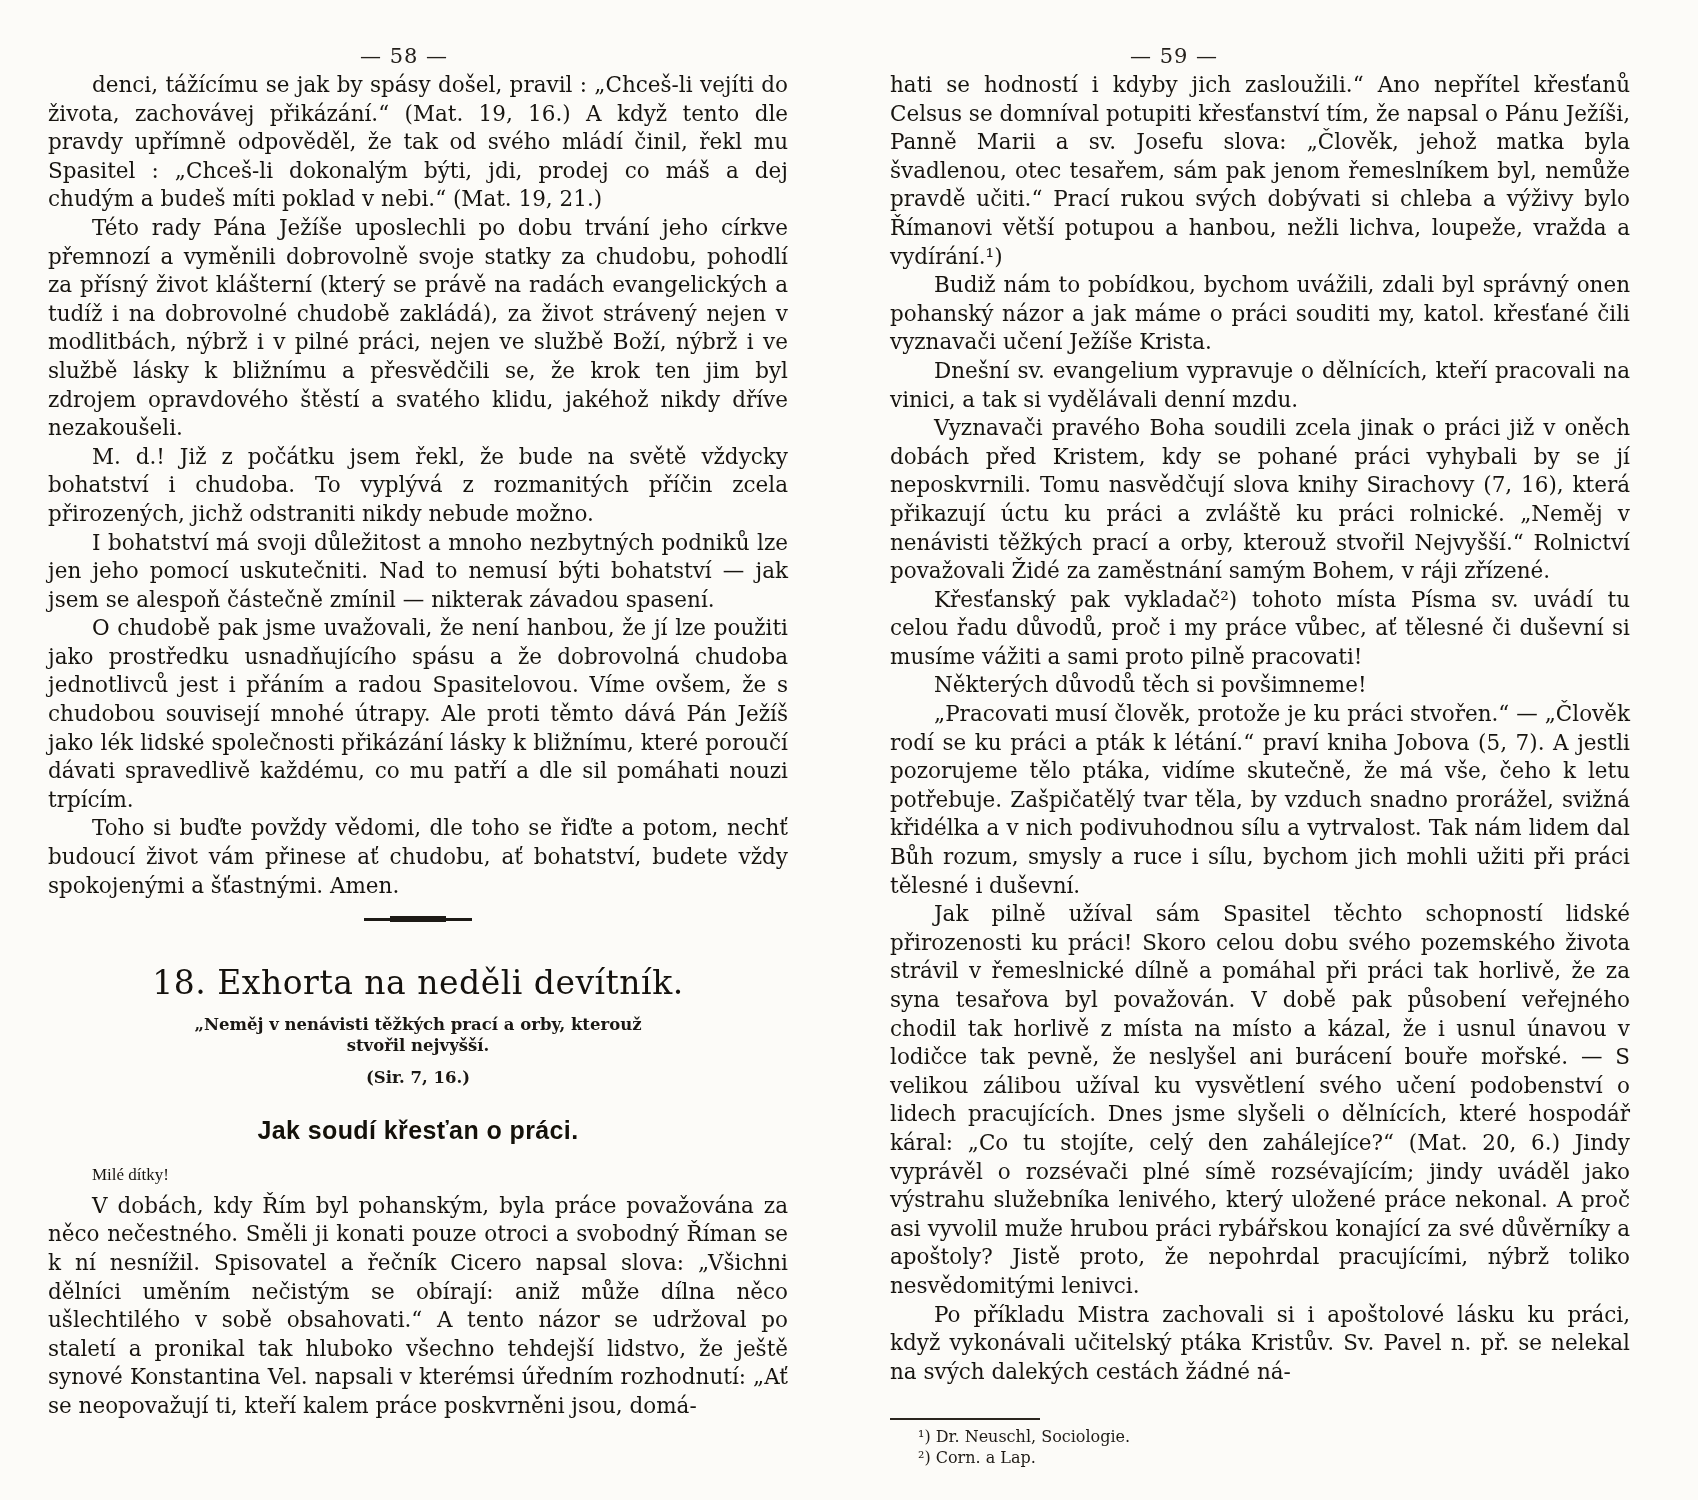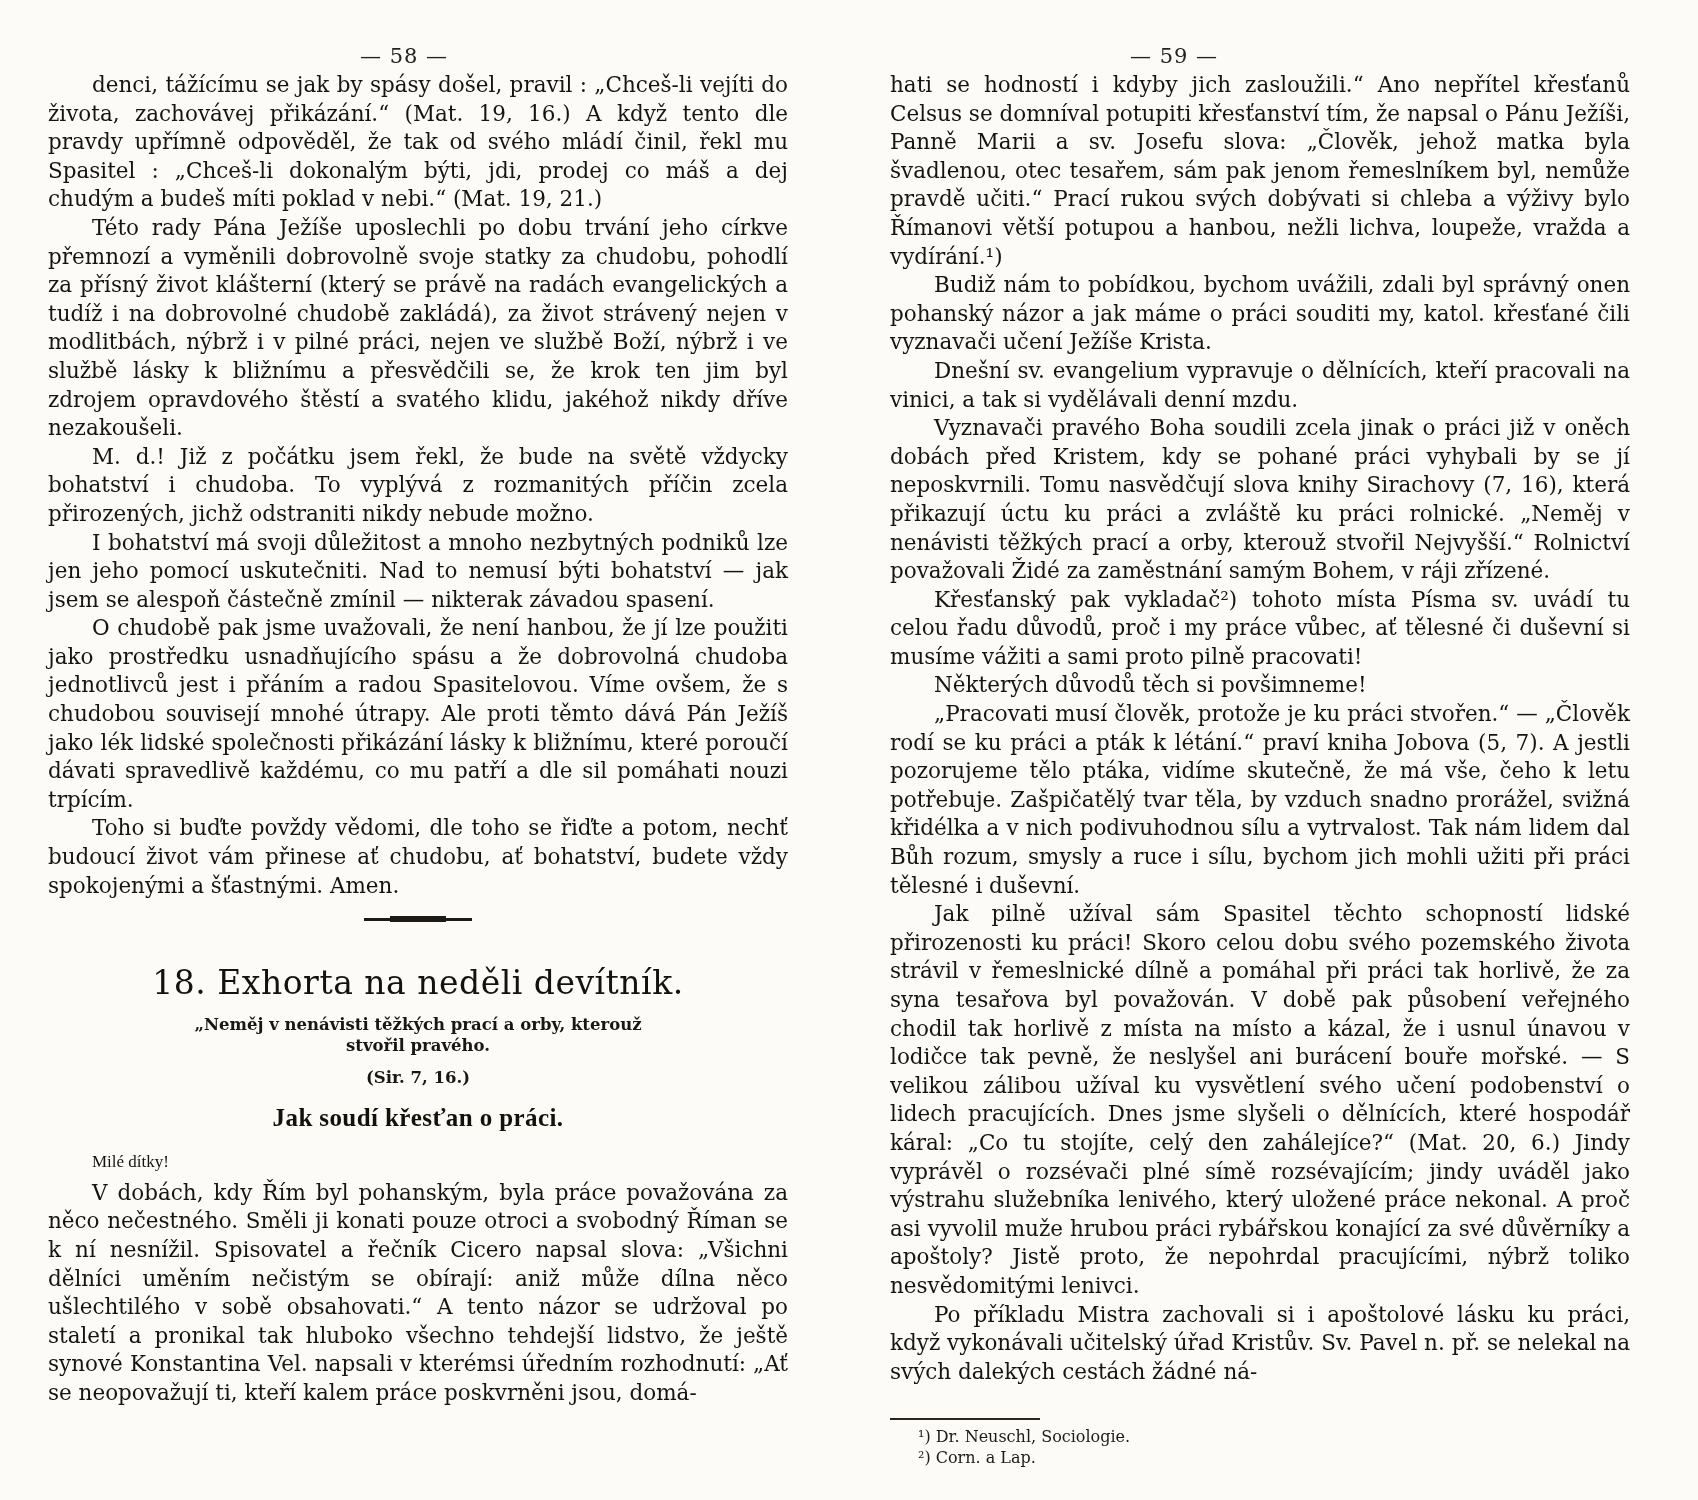--- a/index.html
+++ b/index.html
@@ -113,23 +113,23 @@
     font-weight: bold;
     color: #1a1713;
   }
   .epigraph .src {
     display: block;
     margin-top: 11px;
     font-weight: bold;
     font-size: 16.5px;
   }
   h3.subtitle {
-    margin: 16px 0 16px 0;
+    margin: 28px 0 16px 0;
     text-align: center;
-    font-family: Liberation Serif, serif;
+    font-family: Liberation Sans, sans-serif;
     font-weight: bold;
     font-size: 25px;
     letter-spacing: 0.4px;
     color: #141109;
   }
   .salutation {
     margin: 0 0 2px 0;
     font-size: 17px;
     line-height: 28.6px;
     text-indent: 44px;
@@ -175,41 +175,41 @@
       <p class="para">M. d.! Již z počátku jsem řekl, že bude na světě vždycky bohatství i chudoba. To vyplývá z rozmanitých příčin zcela přirozených, jichž odstraniti nikdy nebude možno.</p>
       <p class="para">I bohatství má svoji důležitost a mnoho nezbytných podniků lze jen jeho pomocí uskutečniti. Nad to nemusí býti bohatství — jak jsem se alespoň částečně zmínil — nikterak závadou spasení.</p>
       <p class="para">O chudobě pak jsme uvažovali, že není hanbou, že jí lze použiti jako prostředku usnadňujícího spásu a že dobrovolná chudoba jednotlivců jest i přáním a radou Spasitelovou. Víme ovšem, že s chudobou souvisejí mnohé útrapy. Ale proti těmto dává Pán Ježíš jako lék lidské společnosti přikázání lásky k bližnímu, které poroučí dávati spravedlivě každému, co mu patří a dle sil pomáhati nouzi trpícím.</p>
       <p class="para">Toho si buďte povždy vědomi, dle toho se řiďte a potom, nechť budoucí život vám přinese ať chudobu, ať bohatství, budete vždy spokojenými a šťastnými. Amen.</p>
 
       <div class="rule"></div>
 
       <h2 class="chapter">18. Exhorta na neděli devítník.</h2>
 
       <div class="epigraph">
-        <span>„Neměj v nenávisti těžkých prací a orby, kterouž stvořil pravého.</span>
+        <span>„Neměj v nenávisti těžkých prací a orby, kterouž stvořil nejvyšší.</span>
         <span class="src">(Sir. 7, 16.)</span>
       </div>
 
       <h3 class="subtitle">Jak soudí křesťan o práci.</h3>
 
       <p class="salutation">Milé dítky!</p>
 
       <p class="para">V dobách, kdy Řím byl pohanským, byla práce považována za něco nečestného. Směli ji konati pouze otroci a svobodný Říman se k ní nesnížil. Spisovatel a řečník Cicero napsal slova: „Všichni dělníci uměním nečistým se obírají: aniž může dílna něco ušlechtilého v sobě obsahovati.“ A tento názor se udržoval po staletí a pronikal tak hluboko všechno tehdejší lidstvo, že ještě synové Konstantina Vel. napsali v kterémsi úředním rozhodnutí: „Ať se neopovažují ti, kteří kalem práce poskvrněni jsou, domá-</p>
     </div>
 
     <div class="col col-right">
       <p class="para noindent">hati se hodností i kdyby jich zasloužili.“ Ano nepřítel křesťanů Celsus se domníval potupiti křesťanství tím, že napsal o Pánu Ježíši, Panně Marii a sv. Josefu slova: „Člověk, jehož matka byla švadlenou, otec tesařem, sám pak jenom řemeslníkem byl, nemůže pravdě učiti.“ Prací rukou svých dobývati si chleba a výživy bylo Římanovi větší potupou a hanbou, nežli lichva, loupeže, vražda a vydírání.¹)</p>
       <p class="para">Budiž nám to pobídkou, bychom uvážili, zdali byl správný onen pohanský názor a jak máme o práci souditi my, katol. křesťané čili vyznavači učení Ježíše Krista.</p>
       <p class="para">Dnešní sv. evangelium vypravuje o dělnících, kteří pracovali na vinici, a tak si vydělávali denní mzdu.</p>
       <p class="para">Vyznavači pravého Boha soudili zcela jinak o práci již v oněch dobách před Kristem, kdy se pohané práci vyhybali by se jí neposkvrnili. Tomu nasvědčují slova knihy Sirachovy (7, 16), která přikazují úctu ku práci a zvláště ku práci rolnické. „Neměj v nenávisti těžkých prací a orby, kterouž stvořil Nejvyšší.“ Rolnictví považovali Židé za zaměstnání samým Bohem, v ráji zřízené.</p>
       <p class="para">Křesťanský pak vykladač²) tohoto místa Písma sv. uvádí tu celou řadu důvodů, proč i my práce vůbec, ať tělesné či duševní si musíme vážiti a sami proto pilně pracovati!</p>
       <p class="para">Některých důvodů těch si povšimneme!</p>
       <p class="para">„Pracovati musí člověk, protože je ku práci stvořen.“ — „Člověk rodí se ku práci a pták k létání.“ praví kniha Jobova (5, 7). A jestli pozorujeme tělo ptáka, vidíme skutečně, že má vše, čeho k letu potřebuje. Zašpičatělý tvar těla, by vzduch snadno prorážel, svižná křidélka a v nich podivuhodnou sílu a vytrvalost. Tak nám lidem dal Bůh rozum, smysly a ruce i sílu, bychom jich mohli užiti při práci tělesné i duševní.</p>
       <p class="para">Jak pilně užíval sám Spasitel těchto schopností lidské přirozenosti ku práci! Skoro celou dobu svého pozemského života strávil v řemeslnické dílně a pomáhal při práci tak horlivě, že za syna tesařova byl považován. V době pak působení veřejného chodil tak horlivě z místa na místo a kázal, že i usnul únavou v lodičce tak pevně, že neslyšel ani burácení bouře mořské. — S velikou zálibou užíval ku vysvětlení svého učení podobenství o lidech pracujících. Dnes jsme slyšeli o dělnících, které hospodář káral: „Co tu stojíte, celý den zahálejíce?“ (Mat. 20, 6.) Jindy vyprávěl o rozsévači plné símě rozsévajícím; jindy uváděl jako výstrahu služebníka lenivého, který uložené práce nekonal. A proč asi vyvolil muže hrubou práci rybářskou konající za své důvěrníky a apoštoly? Jistě proto, že nepohrdal pracujícími, nýbrž toliko nesvědomitými lenivci.</p>
-      <p class="para">Po příkladu Mistra zachovali si i apoštolové lásku ku práci, když vykonávali učitelský úřad Kristův. Sv. Pavel n. př. se nelekal na svých dalekých cestách žádné ná-</p>
+      <p class="para">Po příkladu Mistra zachovali si i apoštolové lásku ku práci, když vykonávali učitelský ptáka Kristův. Sv. Pavel n. př. se nelekal na svých dalekých cestách žádné ná-</p>
     </div>
 
   </div>
 
   <div class="footnotes">
     <div class="fn-rule"></div>
     <p class="fn">¹) Dr. Neuschl, Sociologie.</p>
     <p class="fn">²) Corn. a Lap.</p>
   </div>
 

